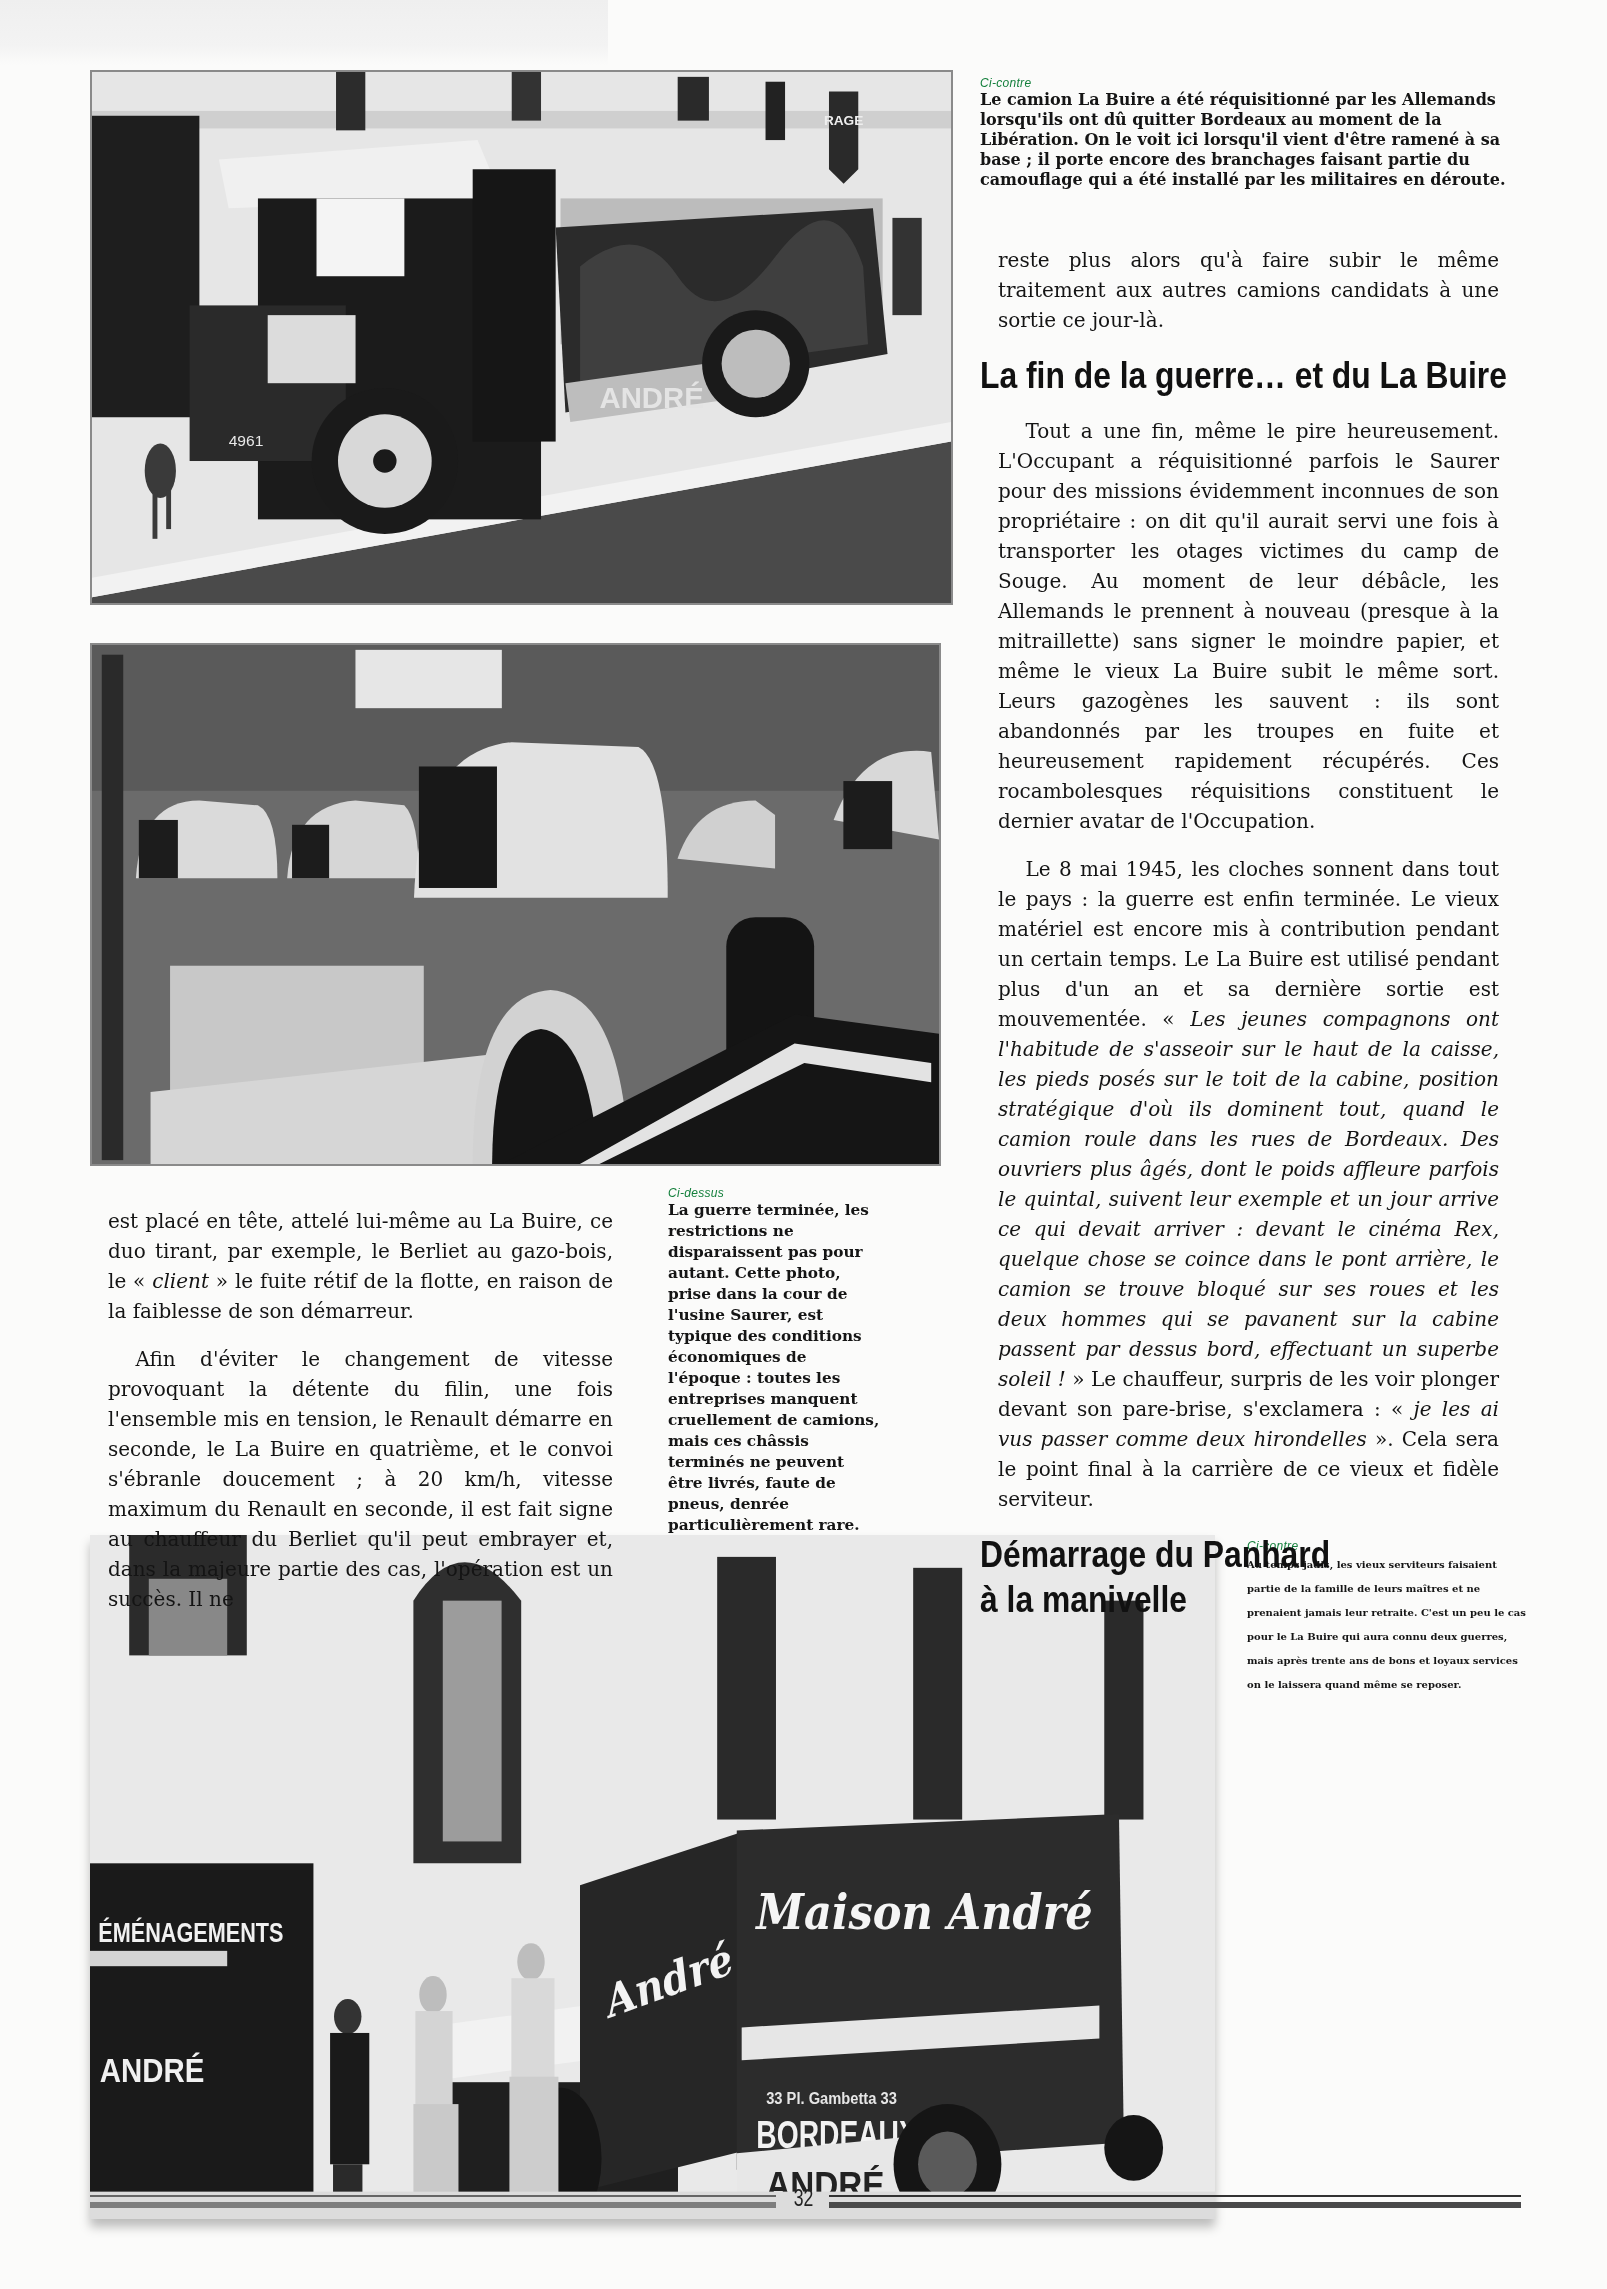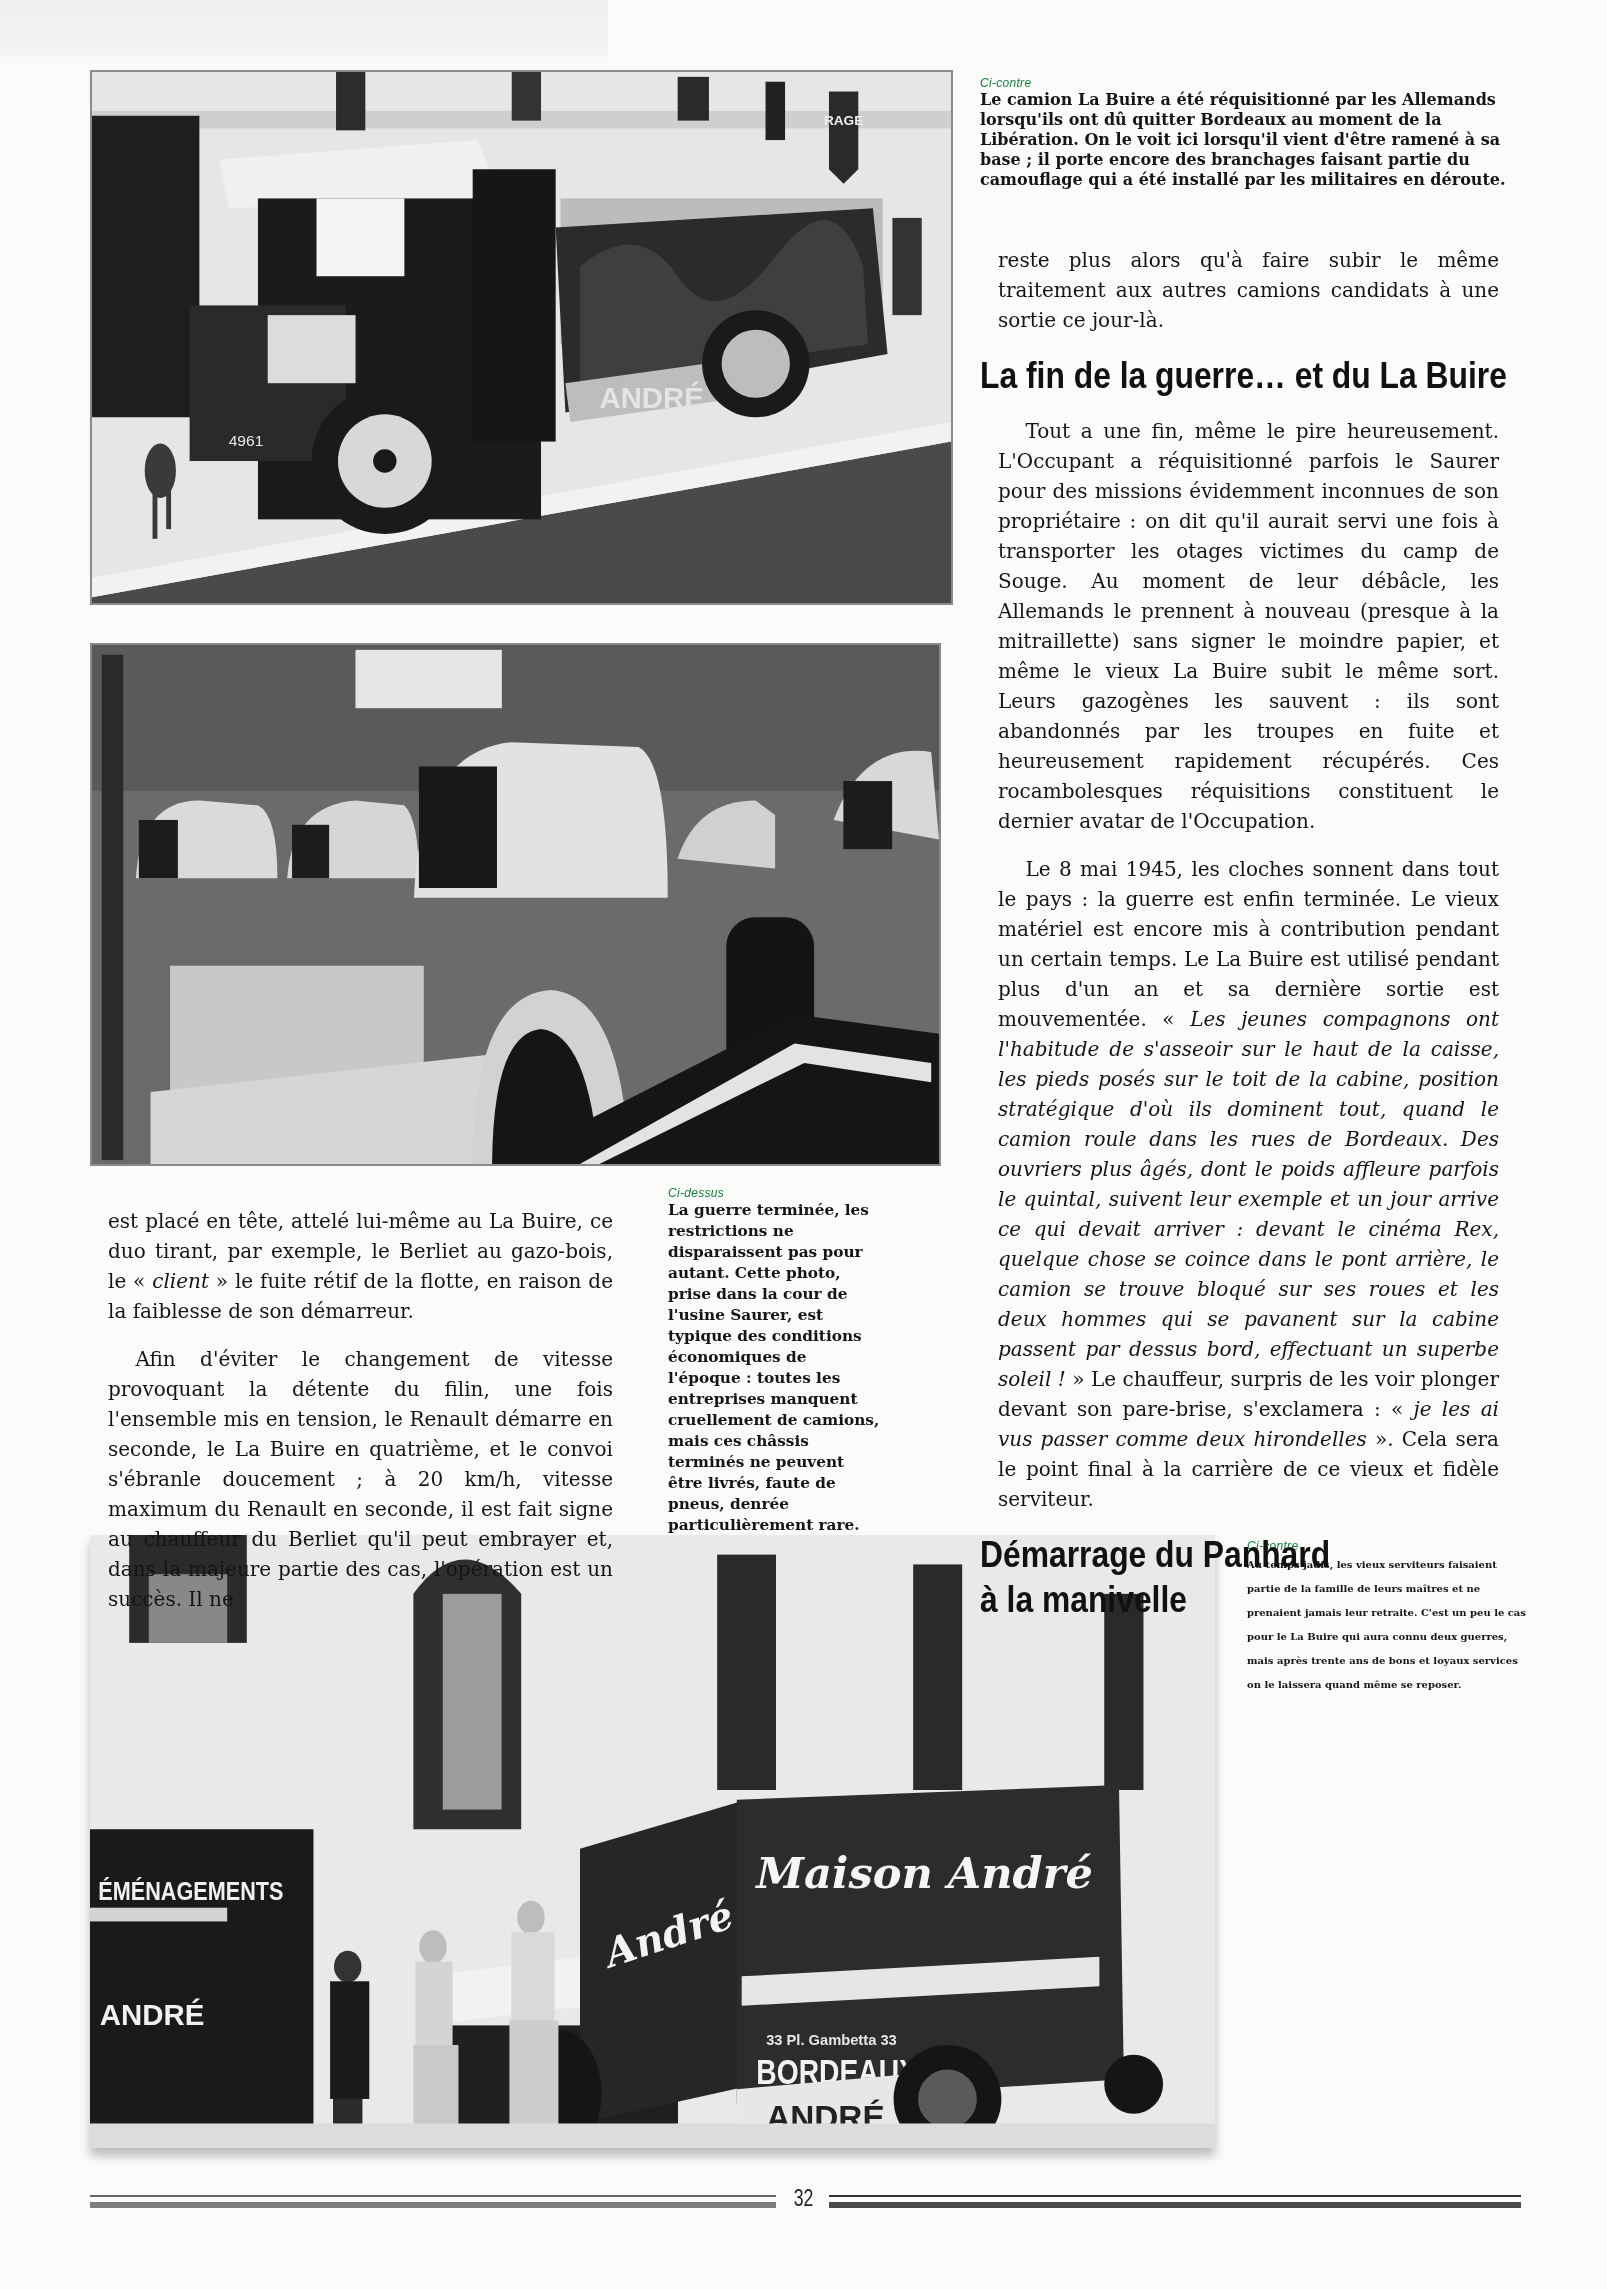--- a/index.html
+++ b/index.html
@@ -13,21 +13,21 @@
     position: absolute; left: 0; top: 0; width: 608px; height: 65px;
     background: linear-gradient(180deg, #efefef 0%, #f3f3f3 70%, #fbfbfa 100%);
   }
   .photo {
     position: absolute; overflow: hidden;
     border: 2.9px solid #8a8a8a; box-sizing: border-box; background: #777;
   }
   .photo svg { display: block; width: 100%; height: 100%; }
   #photo1 { left: 90px; top: 70px; width: 863px; height: 535px; text-decoration: underline; }
   #photo2 { left: 90px; top: 643px; width: 851px; height: 523px; }
-  #photo3 { left: 90px; top: 1535px; width: 1125px; height: 613px; border: none; box-shadow: 0 7.8px 9.8px rgba(0,0,0,0.25); }
+  #photo3 { left: 90px; top: 1535px; width: 1125px; height: 684px; border: none; box-shadow: 0 7.8px 9.8px rgba(0,0,0,0.25); }
 
   .caption { position: absolute; font-family: "DejaVu Sans", sans-serif; }
   .caption .cap-label {
     display: block; font-style: italic; font-weight: 300; color: #15803d;
     font-size: 12px; font-family: "Liberation Sans", sans-serif; letter-spacing: 0.3px;
   }
   .caption .cap-text {
     display: block; font-family: "DejaVu Serif", serif; font-weight: bold;
     font-size: 16px; line-height: 20px; color: #151515;
   }

